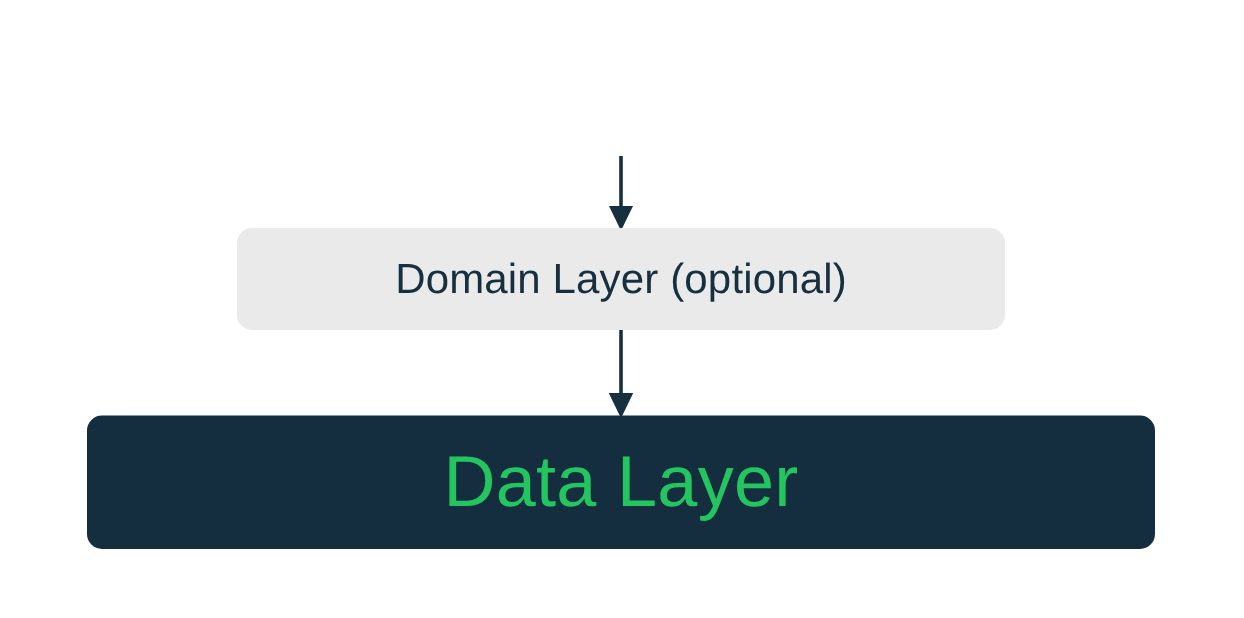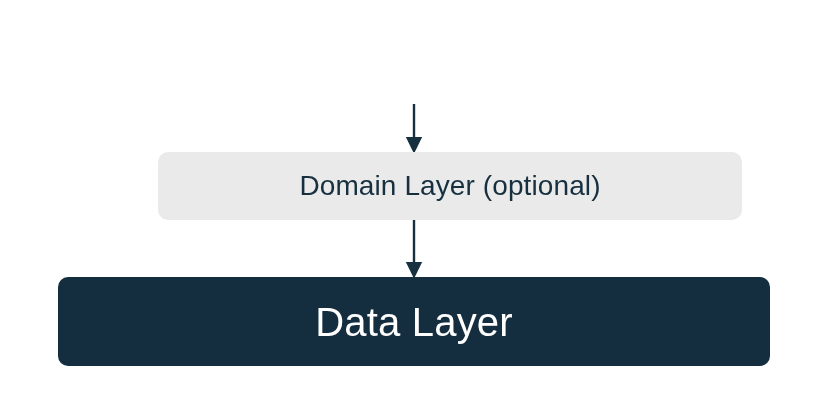--- a/index.html
+++ b/index.html
@@ -48,43 +48,43 @@
     font-size: 28px;
     font-weight: 400;
     color: #16303f;
     letter-spacing: 0.1px;
   }
 
   
   .box-domain {
     left: 158px;
     top: 152px;
-    width: 584px;
+    width: 512px;
     height: 68px;
     background: #eaeaea;
   }
   .box-domain .layer-label {
     font-size: 28px;
     font-weight: 400;
     color: #16303f;
     letter-spacing: 0.1px;
   }
 
   
   .box-data {
     left: 58px;
     top: 277px;
     width: 712px;
     height: 89px;
     background: #142d3f;
   }
   .box-data .layer-label {
-    font-size: 40px;
+    font-size: 48px;
     font-weight: 400;
-    color: #ffffff;
+    color: #22c55e;
     letter-spacing: 0.2px;
   }
 
   
   .connector {
     position: absolute;
     left: 0;
     top: 0;
     width: 829px;
     height: 412px;

